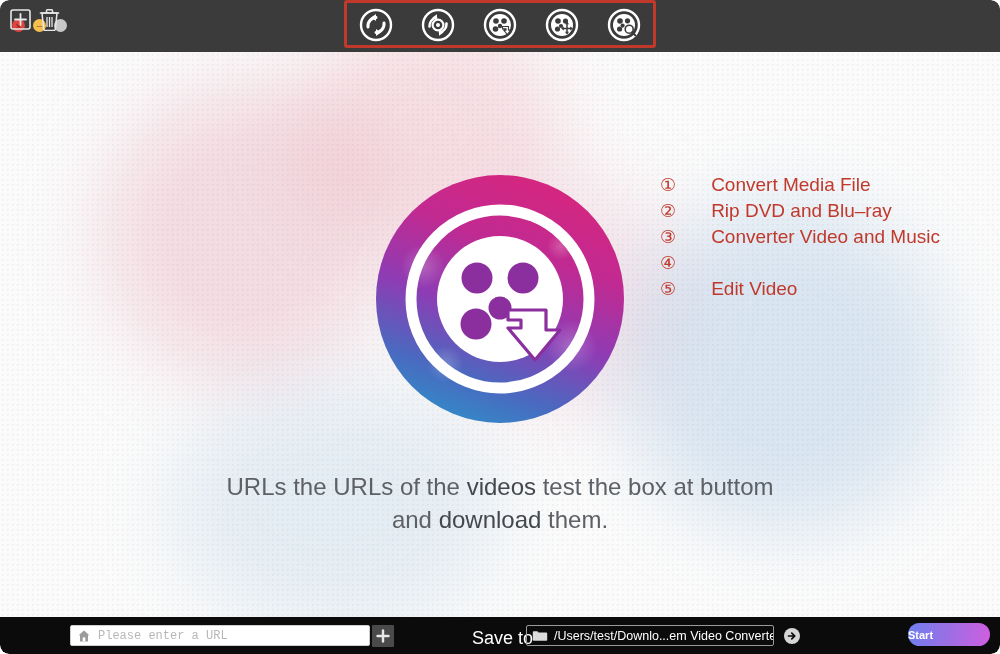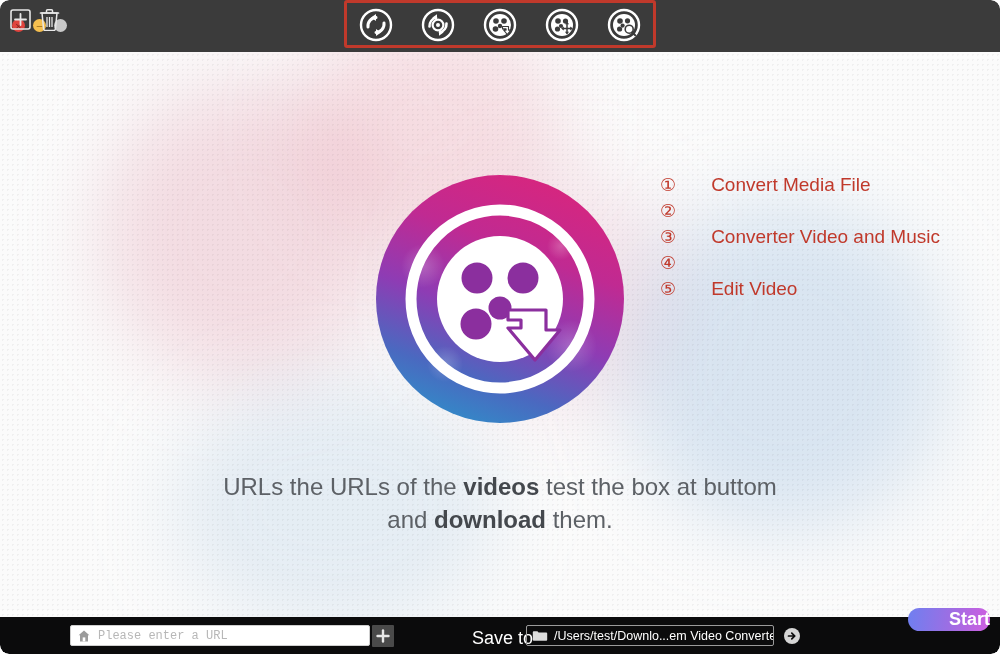--- a/index.html
+++ b/index.html
@@ -186,21 +186,21 @@
   #hint-text {
     position: absolute;
     left: 0; top: 418px;
     width: 1000px;
     text-align: center;
     color: #5d6166;
     font-size: 24px;
     line-height: 33px;
     font-weight: 300;
   }
-  #hint-text b { font-weight: 700; color: #44484d; }
+  #hint-text b { font-weight: 400; color: #44484d; }
 
   
   #bottom-bar {
     position: absolute;
     left: 0; top: 617px;
     width: 1000px; height: 37px;
     background: #0b0b0c;
     border-bottom-left-radius: 9px;
     border-bottom-right-radius: 9px;
     display: flex;
@@ -274,27 +274,27 @@
     white-space: nowrap;
     overflow: hidden;
   }
   #save-open-button {
     position: absolute;
     left: 783px; top: 627px;
     width: 18px; height: 18px;
   }
   #start-button {
     position: absolute;
-    left: 908px; top: 608px;
+    left: 908px; top: 623px;
     width: 82px; height: 23px;
     border-radius: 12px;
     background: linear-gradient(95deg, #6f7ff0 0%, #9a6fe4 48%, #d05ee0 100%);
-    display: flex; align-items: center; justify-content: flex-end;
+    display: flex; align-items: center; justify-content: flex-start;
     color: #ffffff;
-    font-size: 18px;
+    font-size: 11px;
     font-weight: bold;
   }
 </style>
 </head>
 <body>
 
 <div id="app-window">
 
   <div id="title-bar">
 
@@ -429,20 +429,21 @@
       </svg>
     </div>
 
     <div id="feature-list">
       <div class="feature-row">
         <span class="feature-num">①</span>
         <span class="feature-label">Convert Media File</span>
       </div>
       <div class="feature-row">
         <span class="feature-num">②</span>
+        <span class="feature-label">Rip DVD and Blu–ray</span>
       </div>
       <div class="feature-row">
         <span class="feature-num">③</span>
         <span class="feature-label">Converter Video and Music</span>
       </div>
       <div class="feature-row">
         <span class="feature-num">④</span>
       </div>
       <div class="feature-row">
         <span class="feature-num">⑤</span>

